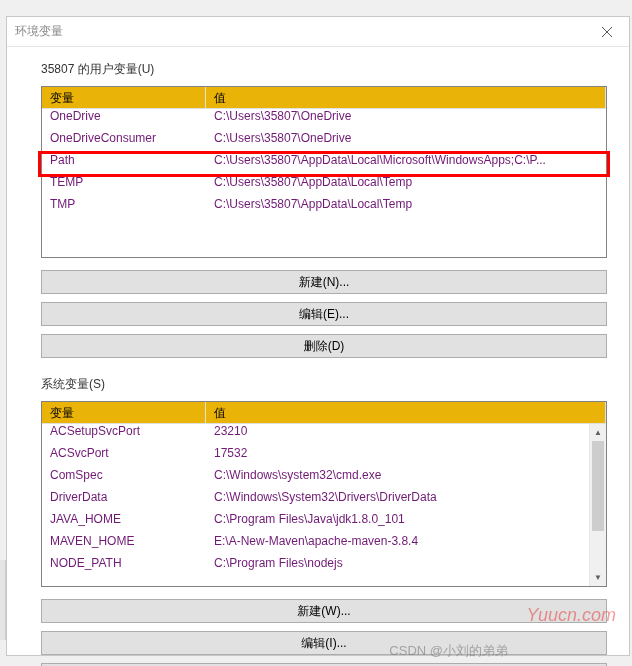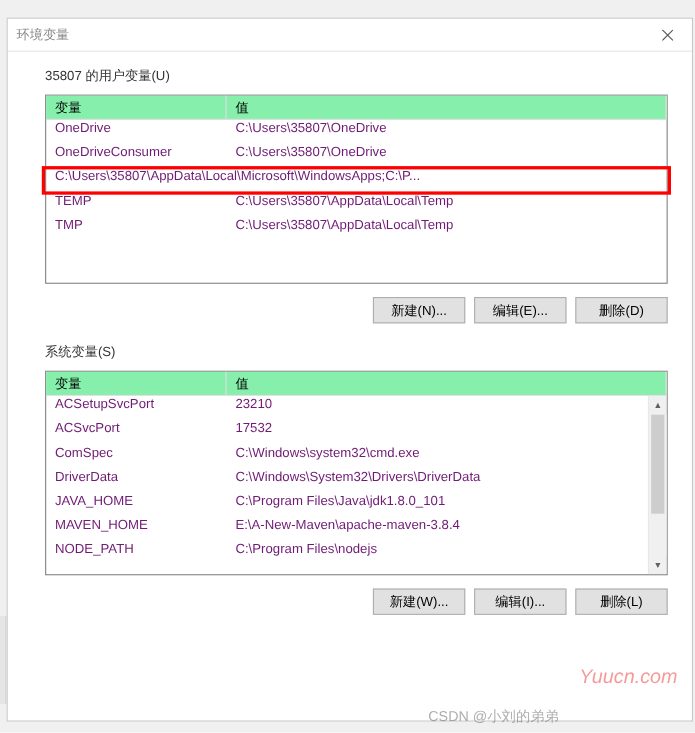--- a/index.html
+++ b/index.html
@@ -58,21 +58,21 @@
   border: 1px solid #828282;
   background: #fff;
   height: 172px;
   display: flex;
   flex-direction: column;
   position: relative;
 }
 .listbox.sys { height: 186px; }
 .list-header {
   display: flex;
-  background: #86efac;
+  background: #eab308;
   border-bottom: 1px solid #e0e0e0;
   height: 22px;
   font-size: 12px;
 }
 .list-header .col {
   padding: 3px 8px;
   border-right: 1px solid #e0e0e0;
 }
 .list-body {
   flex: 1;
@@ -119,20 +119,21 @@
   font-size: 8px;
 }
 .sb-track { flex: 1; background: #f0f0f0; position: relative; }
 .sb-thumb { position: absolute; left: 2px; right: 2px; top: 0; height: 90px; background: #cdcdcd; }
 .btn-row {
   display: flex;
   justify-content: flex-end;
   gap: 8px;
   margin-top: 12px;
   margin-bottom: 18px;
+  flex-direction: column;
 }
 .btn-row.last { margin-bottom: 0; }
 .btn {
   min-width: 84px;
   height: 24px;
   background: #e1e1e1;
   border: 1px solid #adadad;
   font-size: 12px;
   display: flex;
   align-items: center;
@@ -202,20 +203,21 @@
       <div class="list-body">
         <div class="row">
             <div class="col var">OneDrive</div>
             <div class="col val">C:\Users\35807\OneDrive</div>
           </div>
         <div class="row">
             <div class="col var">OneDriveConsumer</div>
             <div class="col val">C:\Users\35807\OneDrive</div>
           </div>
         <div class="row">
+            <div class="col var">Path</div>
             <div class="col val">C:\Users\35807\AppData\Local\Microsoft\WindowsApps;C:\P...</div>
           </div>
         <div class="row">
             <div class="col var">TEMP</div>
             <div class="col val">C:\Users\35807\AppData\Local\Temp</div>
           </div>
         <div class="row">
             <div class="col var">TMP</div>
             <div class="col val">C:\Users\35807\AppData\Local\Temp</div>
           </div>

